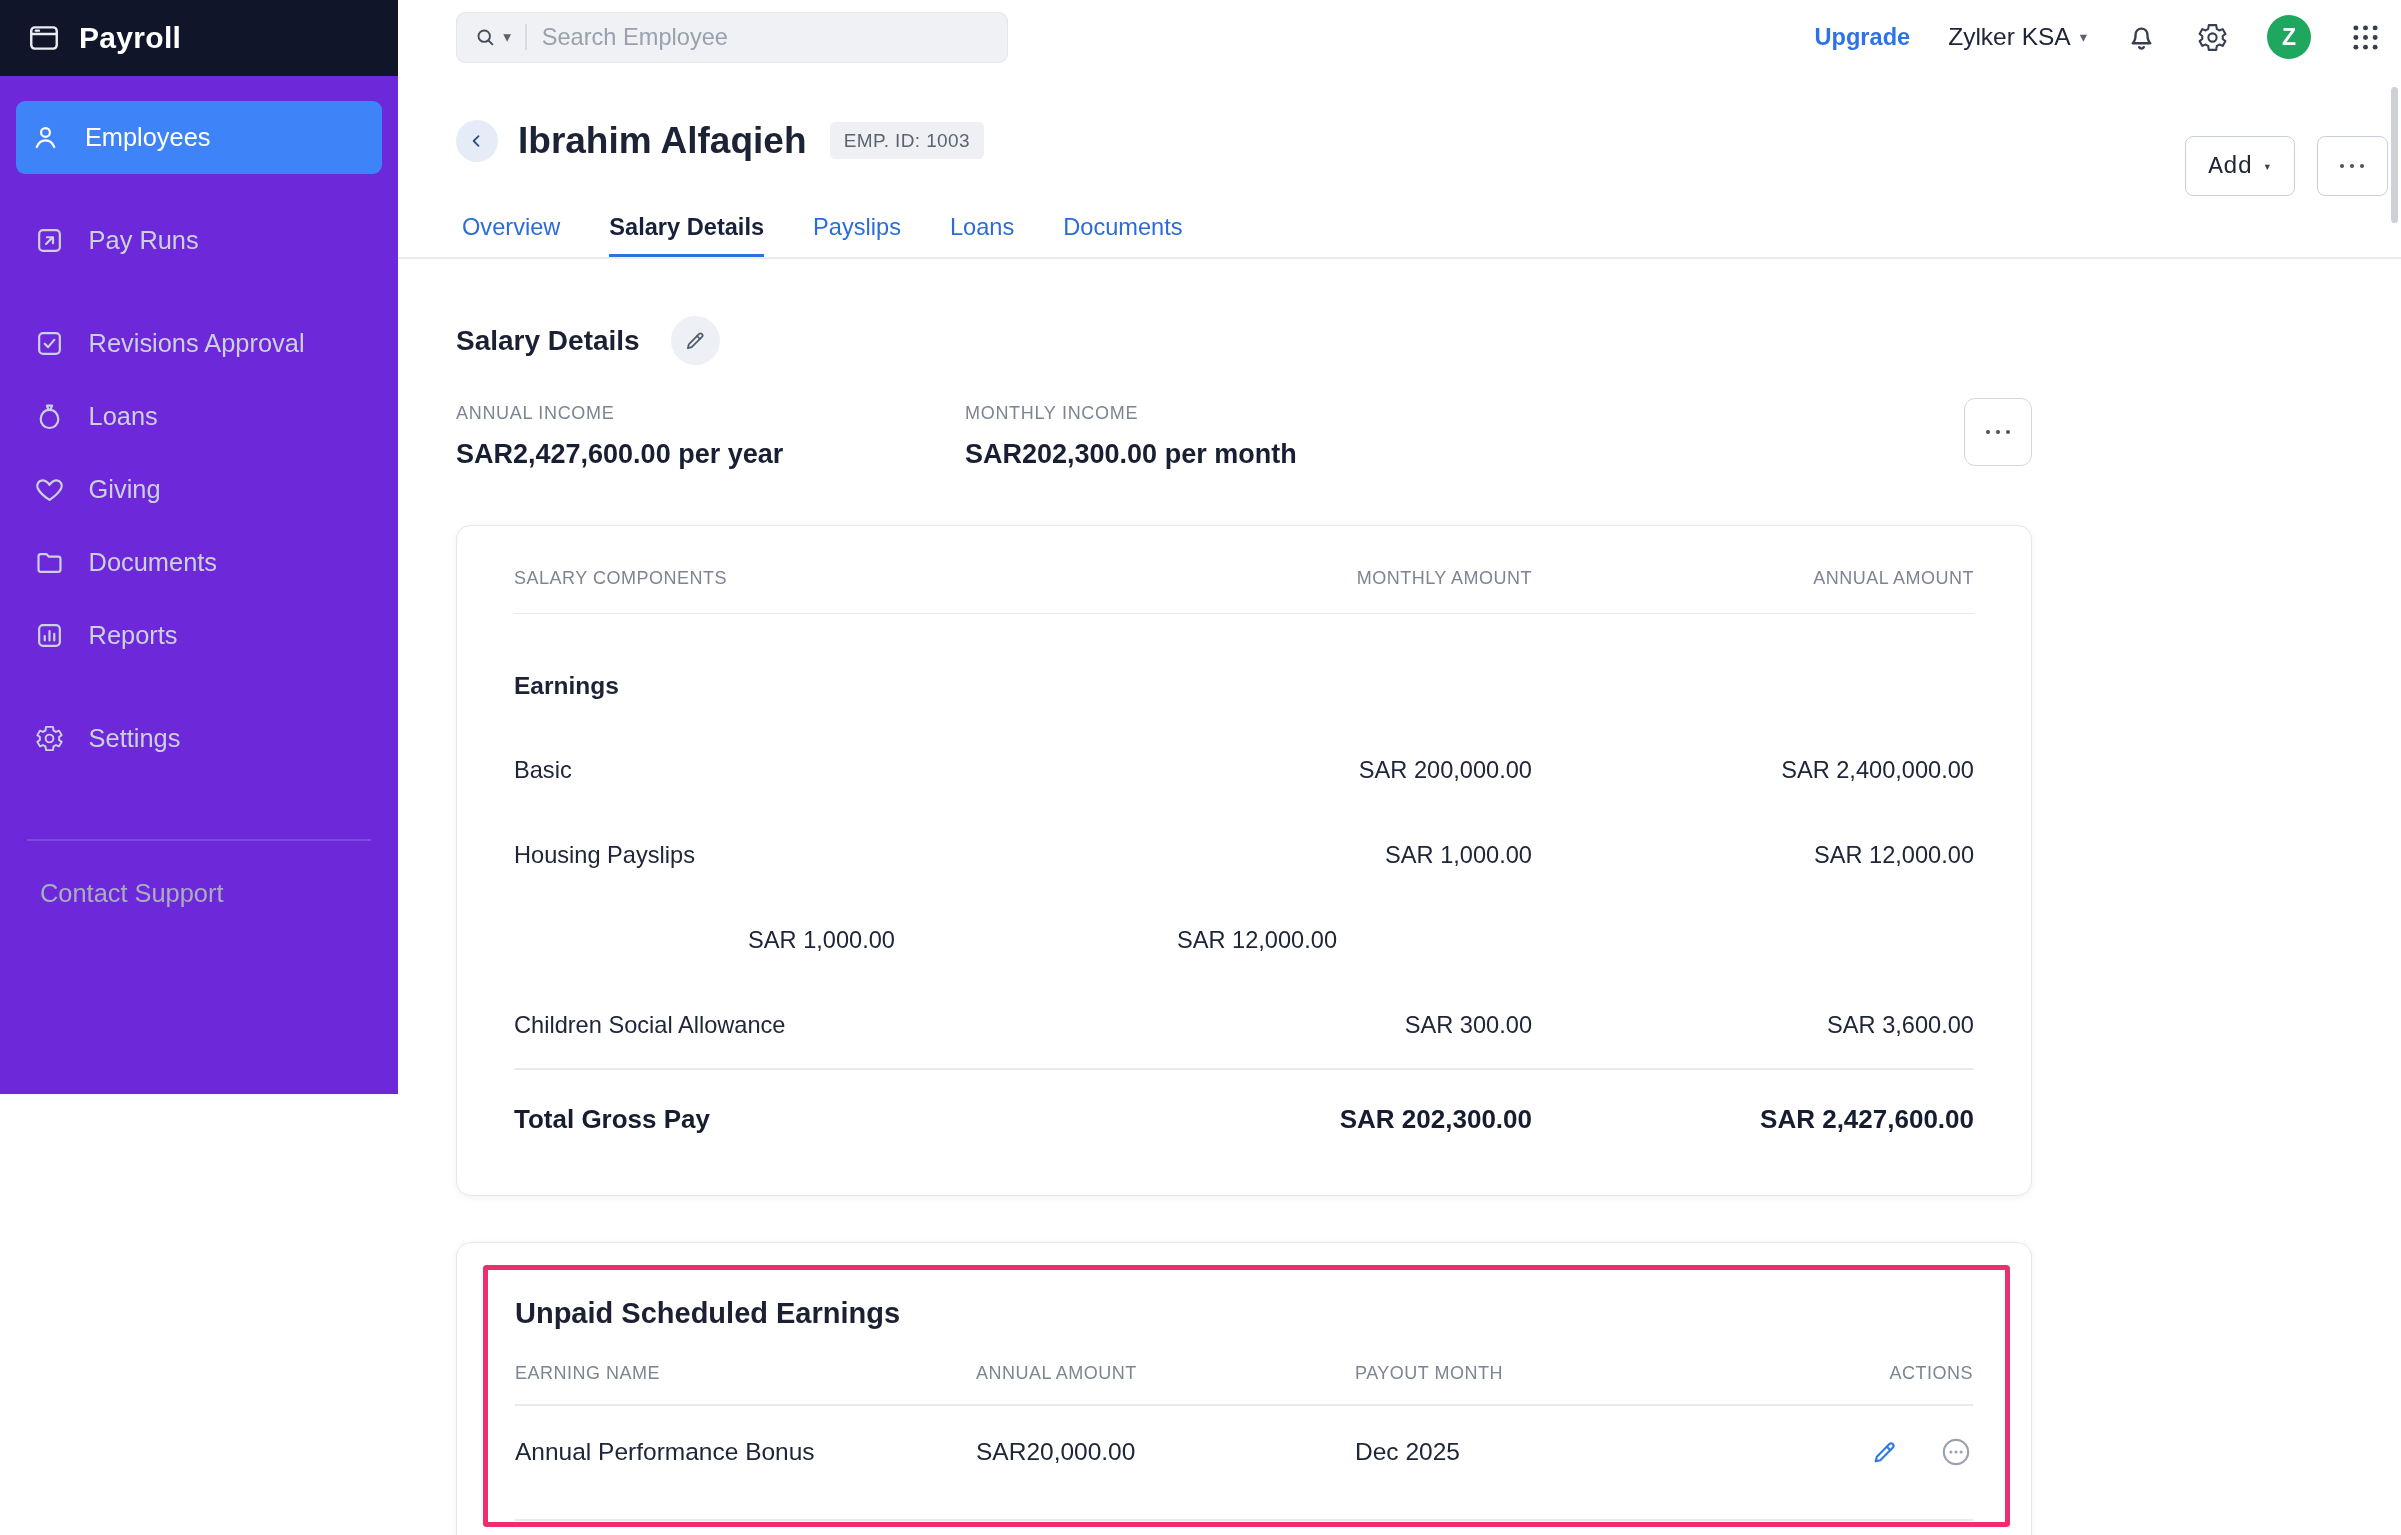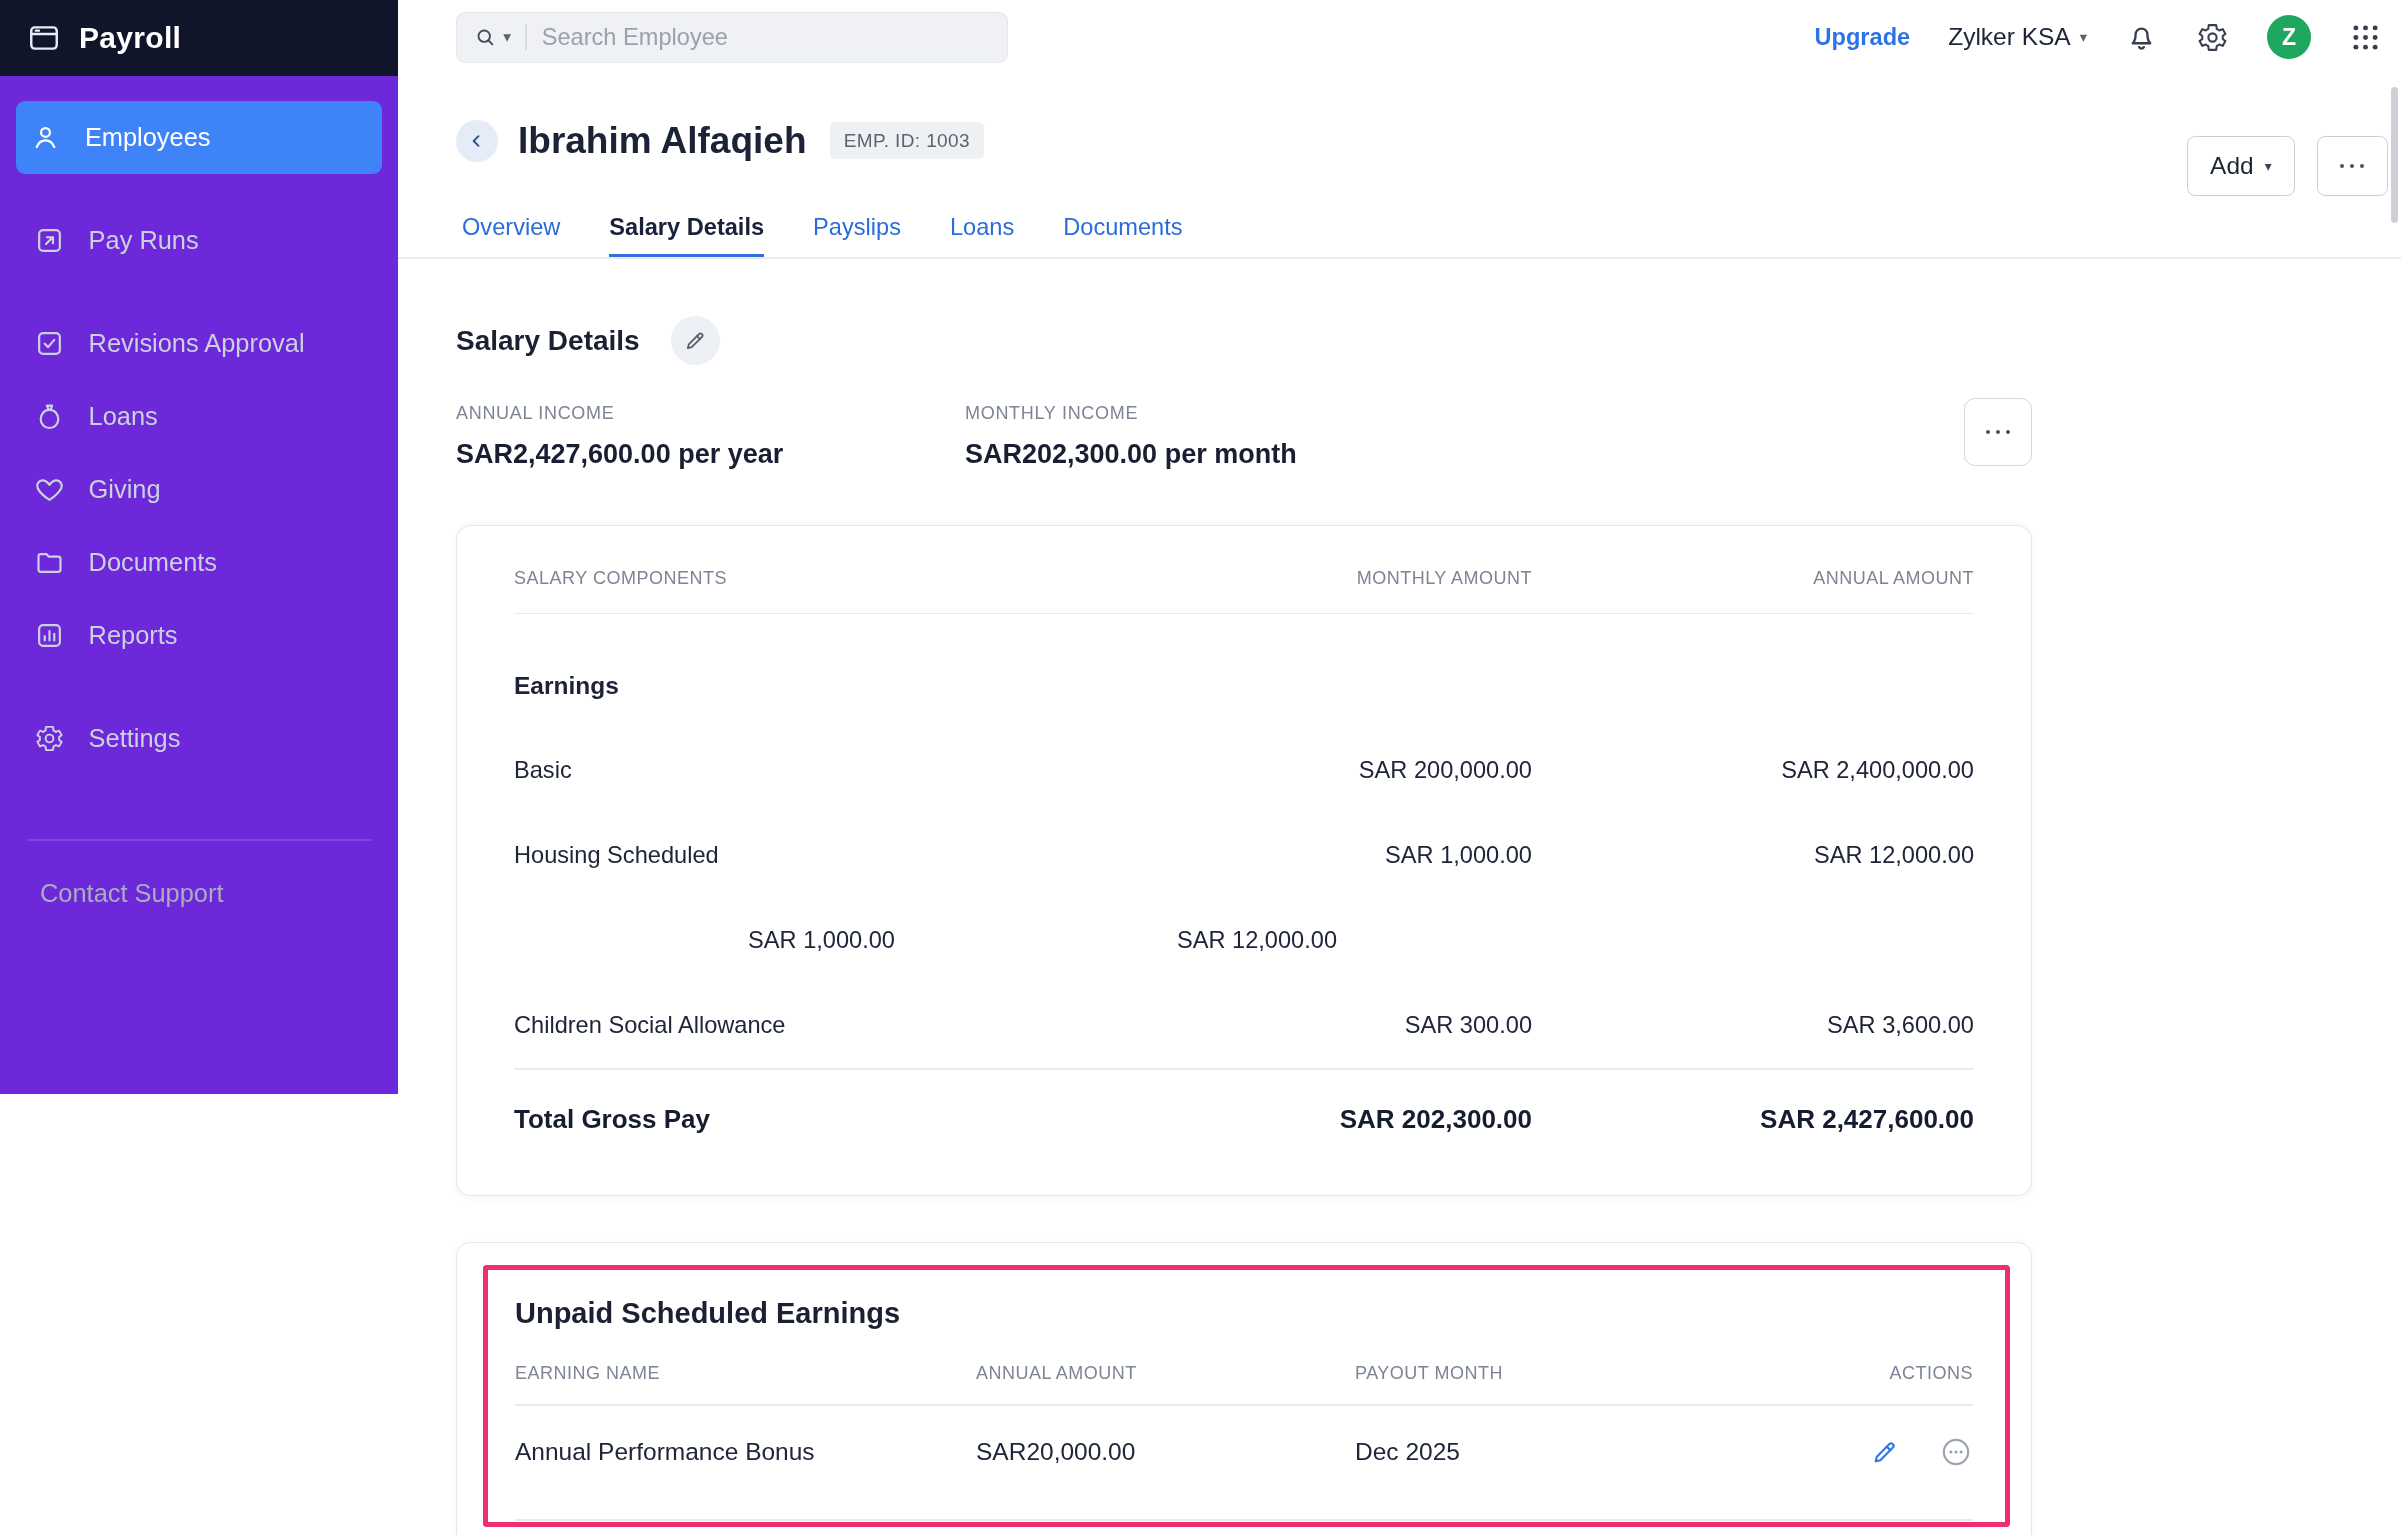--- a/index.html
+++ b/index.html
@@ -50,21 +50,21 @@
     display:flex; align-items:center; }
   .back-btn { width:42px; height:42px; border-radius:50%; background:#e5ecf7;
     display:flex; align-items:center; justify-content:center; cursor:pointer; }
   .back-btn svg { width:20px; height:20px; color:#2d4e85; }
   .emp-name { font-size:37px; font-weight:700; color:#1d2336; margin-left:20px; }
   .emp-badge { margin-left:23.6px; background:#eef0f3; color:#5c6372; font-size:19px;
     padding:7.3px 13.6px; border-radius:5.4px; letter-spacing:0.4px;text-align:right; }
   .hdr-actions { margin-left:auto; display:flex; gap:22px; margin-top:51px; }
   .btn { border:1.8px solid #c9cedb; border-radius:8.2px; background:#fff; height:60px;
     display:flex; align-items:center; justify-content:center; cursor:pointer; }
-  .btn-add { padding:0 22px; gap:11px; font-size:24.5px; color:#1f2536; font-family:Liberation Sans, sans-serif; }
+  .btn-add { padding:0 22px; gap:11px; font-size:24.5px; color:#1f2536; font-family:Liberation Mono, monospace; }
   .btn-add .caret { font-size:13.6px; color:#3c4254; }
   .btn-more { width:71px; }
   .dots { display:flex; gap:5.4px; }
   .dots i { width:4.5px; height:4.5px; border-radius:50%; background:#4a5060; }
 
   
   .tabs { position:absolute; top:200px; left:64px; height:58px; display:flex; gap:49px; }
   .tab { height:58px; display:flex; align-items:center; font-size:23.6px; color:#2b6cd9;
     border-bottom:4.5px solid transparent; cursor:pointer; }
   .tab.active { color:#19203a; font-weight:700; border-bottom-color:#2f6fde; }
@@ -327,21 +327,21 @@
     </div>
     <div class="divider"></div>
     <div class="grp-label">Earnings</div>
     <div class="rows1">
       <div class="trow">
         <span class="col-name">Basic</span>
         <span class="col-monthly">SAR 200,000.00</span>
         <span class="col-annual">SAR 2,400,000.00</span>
       </div>
       <div class="trow">
-        <span class="col-name">Housing Scheduled</span>
+        <span class="col-name">Housing Payslips</span>
         <span class="col-monthly">SAR 1,000.00</span>
         <span class="col-annual">SAR 12,000.00</span>
       </div>
       <div class="trow">
         <span class="col-monthly">SAR 1,000.00</span>
         <span class="col-annual">SAR 12,000.00</span>
       </div>
       <div class="trow">
         <span class="col-name">Children Social Allowance</span>
         <span class="col-monthly">SAR 300.00</span>

